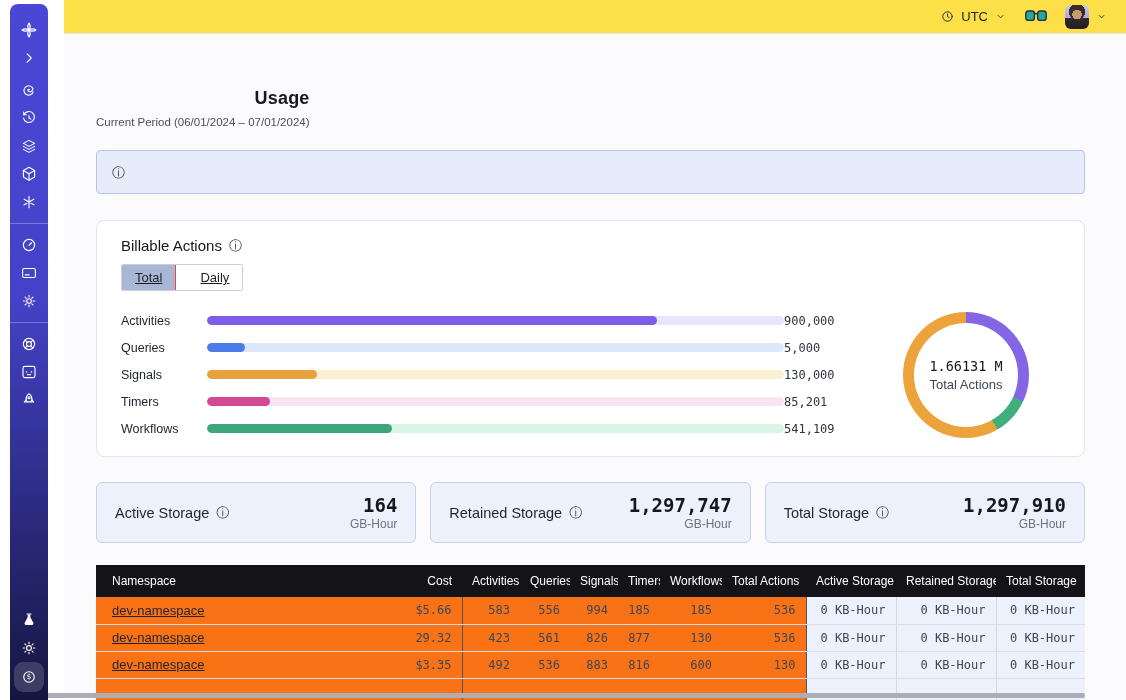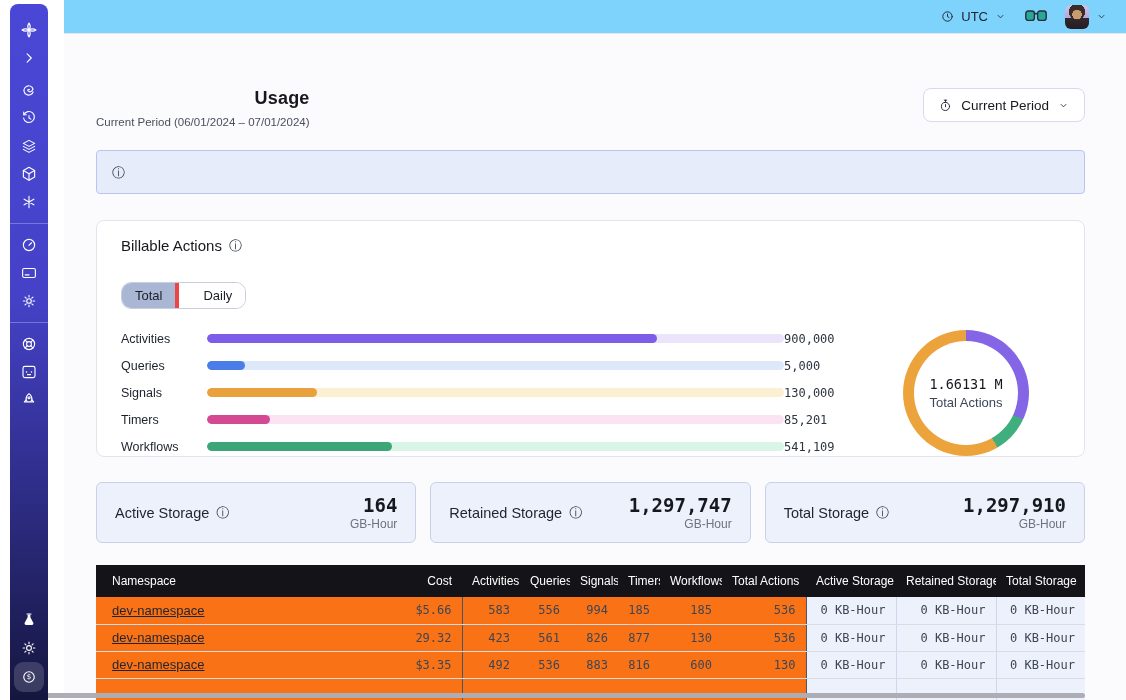--- a/index.html
+++ b/index.html
@@ -15,21 +15,21 @@
   .sb-icon { width:30px; height:28px; display:flex; align-items:center; justify-content:center;
     cursor:pointer; flex:0 0 auto; }
   .sb-icon svg { width:18px; height:18px; }
   .sb-icon.logo svg { width:20px; height:20px; }
   .sb-divider { width:38px; height:1px; background:rgba(255,255,255,.28); margin:7px 0; flex:0 0 auto; }
   .sb-spacer { flex:1 1 auto; }
   .sb-coin { background:rgba(255,255,255,.16); border-radius:9px; width:30px; height:30px; margin-bottom:8px; }
   .sb-gap { height:4px; flex:0 0 auto; }
 
   
-  .topbar { position:absolute; left:64px; right:0; top:0; height:34px; background:#7dd3fc;
+  .topbar { position:absolute; left:64px; right:0; top:0; height:34px; background:#fde047;
     border-bottom:1px solid #e6e7ee; display:flex; align-items:center; justify-content:flex-end;
     padding-right:18px; gap:18px; }
   .tz { display:flex; align-items:center; gap:6px; font-size:13px; color:#1c212b; cursor:pointer; }
   .tz svg, .chev svg { display:block; }
   .glasses { cursor:pointer; display:flex; }
   .acct { display:flex; align-items:center; gap:6px; cursor:pointer; }
   .avatar { width:24px; height:24px; border-radius:6px;
     background:
       radial-gradient(circle at 50% 40%, #c79a6f 0 25%, rgba(0,0,0,0) 26%),
       radial-gradient(circle at 50% 28%, #3a2c26 0 38%, rgba(0,0,0,0) 39%),
@@ -45,24 +45,24 @@
     border-radius:8px; height:34px; padding:0 14px; font-size:13.5px; color:#16181d; cursor:pointer; }
 
   .banner { margin-top:22px; height:44px; background:#e7ecfb; border:1px solid #b9c5f1; border-radius:4px;
     display:flex; align-items:center; gap:8px; padding:0 15px; font-size:13px; color:#1f2430; }
   .info { font-style:normal; font-size:13px; color:#394150; line-height:1; }
 
   
   .card { margin-top:26px; background:#fff; border:1px solid #e3e5ee; border-radius:8px;
     padding:16px 24px 14px 24px; height:237px; }
   .card-title { display:flex; align-items:center; gap:7px; font-size:15px; color:#16181d; }
-  .tabs { display:inline-flex; margin-top:28px; border:1px solid #c7cede; border-radius:10px; overflow:hidden; }
+  .tabs { display:inline-flex; margin-top:10px; border:1px solid #c7cede; border-radius:2px; overflow:hidden;text-decoration:underline; }
   .tab { padding:5px 13px; font-size:13px; background:#fff; color:#1c1f26; cursor:pointer; border:none; }
   .tab.active { background:#a9b6d4; }
-  .tab + .tab { border-left:4px solid #ef4444;padding-left:24px; }
+  .tab + .tab { border-left:1px solid #ef4444;padding-left:24px; }
 
   .chart-wrap { display:flex; margin-top:16px; align-items:center; }
   .bars { flex:1 1 auto; padding-right:10px; }
   .bar-row { display:grid; grid-template-columns:86px 1fr 78px; align-items:center; height:27px; }
   .bar-label { font-size:12.5px; color:#1c212b; }
   .bar-track { height:9px; border-radius:5px; position:relative; overflow:hidden; }
   .bar-fill { position:absolute; left:0; top:0; bottom:0; border-radius:5px; }
   .bar-value { font-family:"DejaVu Sans Mono", monospace; font-size:12px; color:#2e3440; }
 
   .donut-box { width:188px; display:flex; align-items:center; justify-content:center; }
@@ -243,30 +243,20 @@
     </div>
   </header>
 
   <main class="content">
 
     <div class="title-row">
       <div>
         <h1>Usage</h1>
         <div class="subtitle">Current Period (06/01/2024 – 07/01/2024)</div>
       </div>
-      <button class="period-btn">
-        <svg class="dk" width="15" height="15" viewBox="0 0 24 24">
-            <circle cx="12" cy="13.5" r="6.5"></circle>
-            <path d="M12 10.5V14M10 3.5h4M12 3.5V7"></path>
-          </svg>
-        <span>Current Period</span>
-        <svg class="dk" width="13" height="13" viewBox="0 0 24 24">
-            <path d="m7.5 10 4.5 4.5L16.5 10"></path>
-          </svg>
-      </button>
     </div>
 
     <div class="banner">
       <span class="info">ⓘ</span>
     </div>
 
     <section class="card">
       <div class="card-title">
         <span>Billable Actions</span>
         <span class="info">ⓘ</span>

